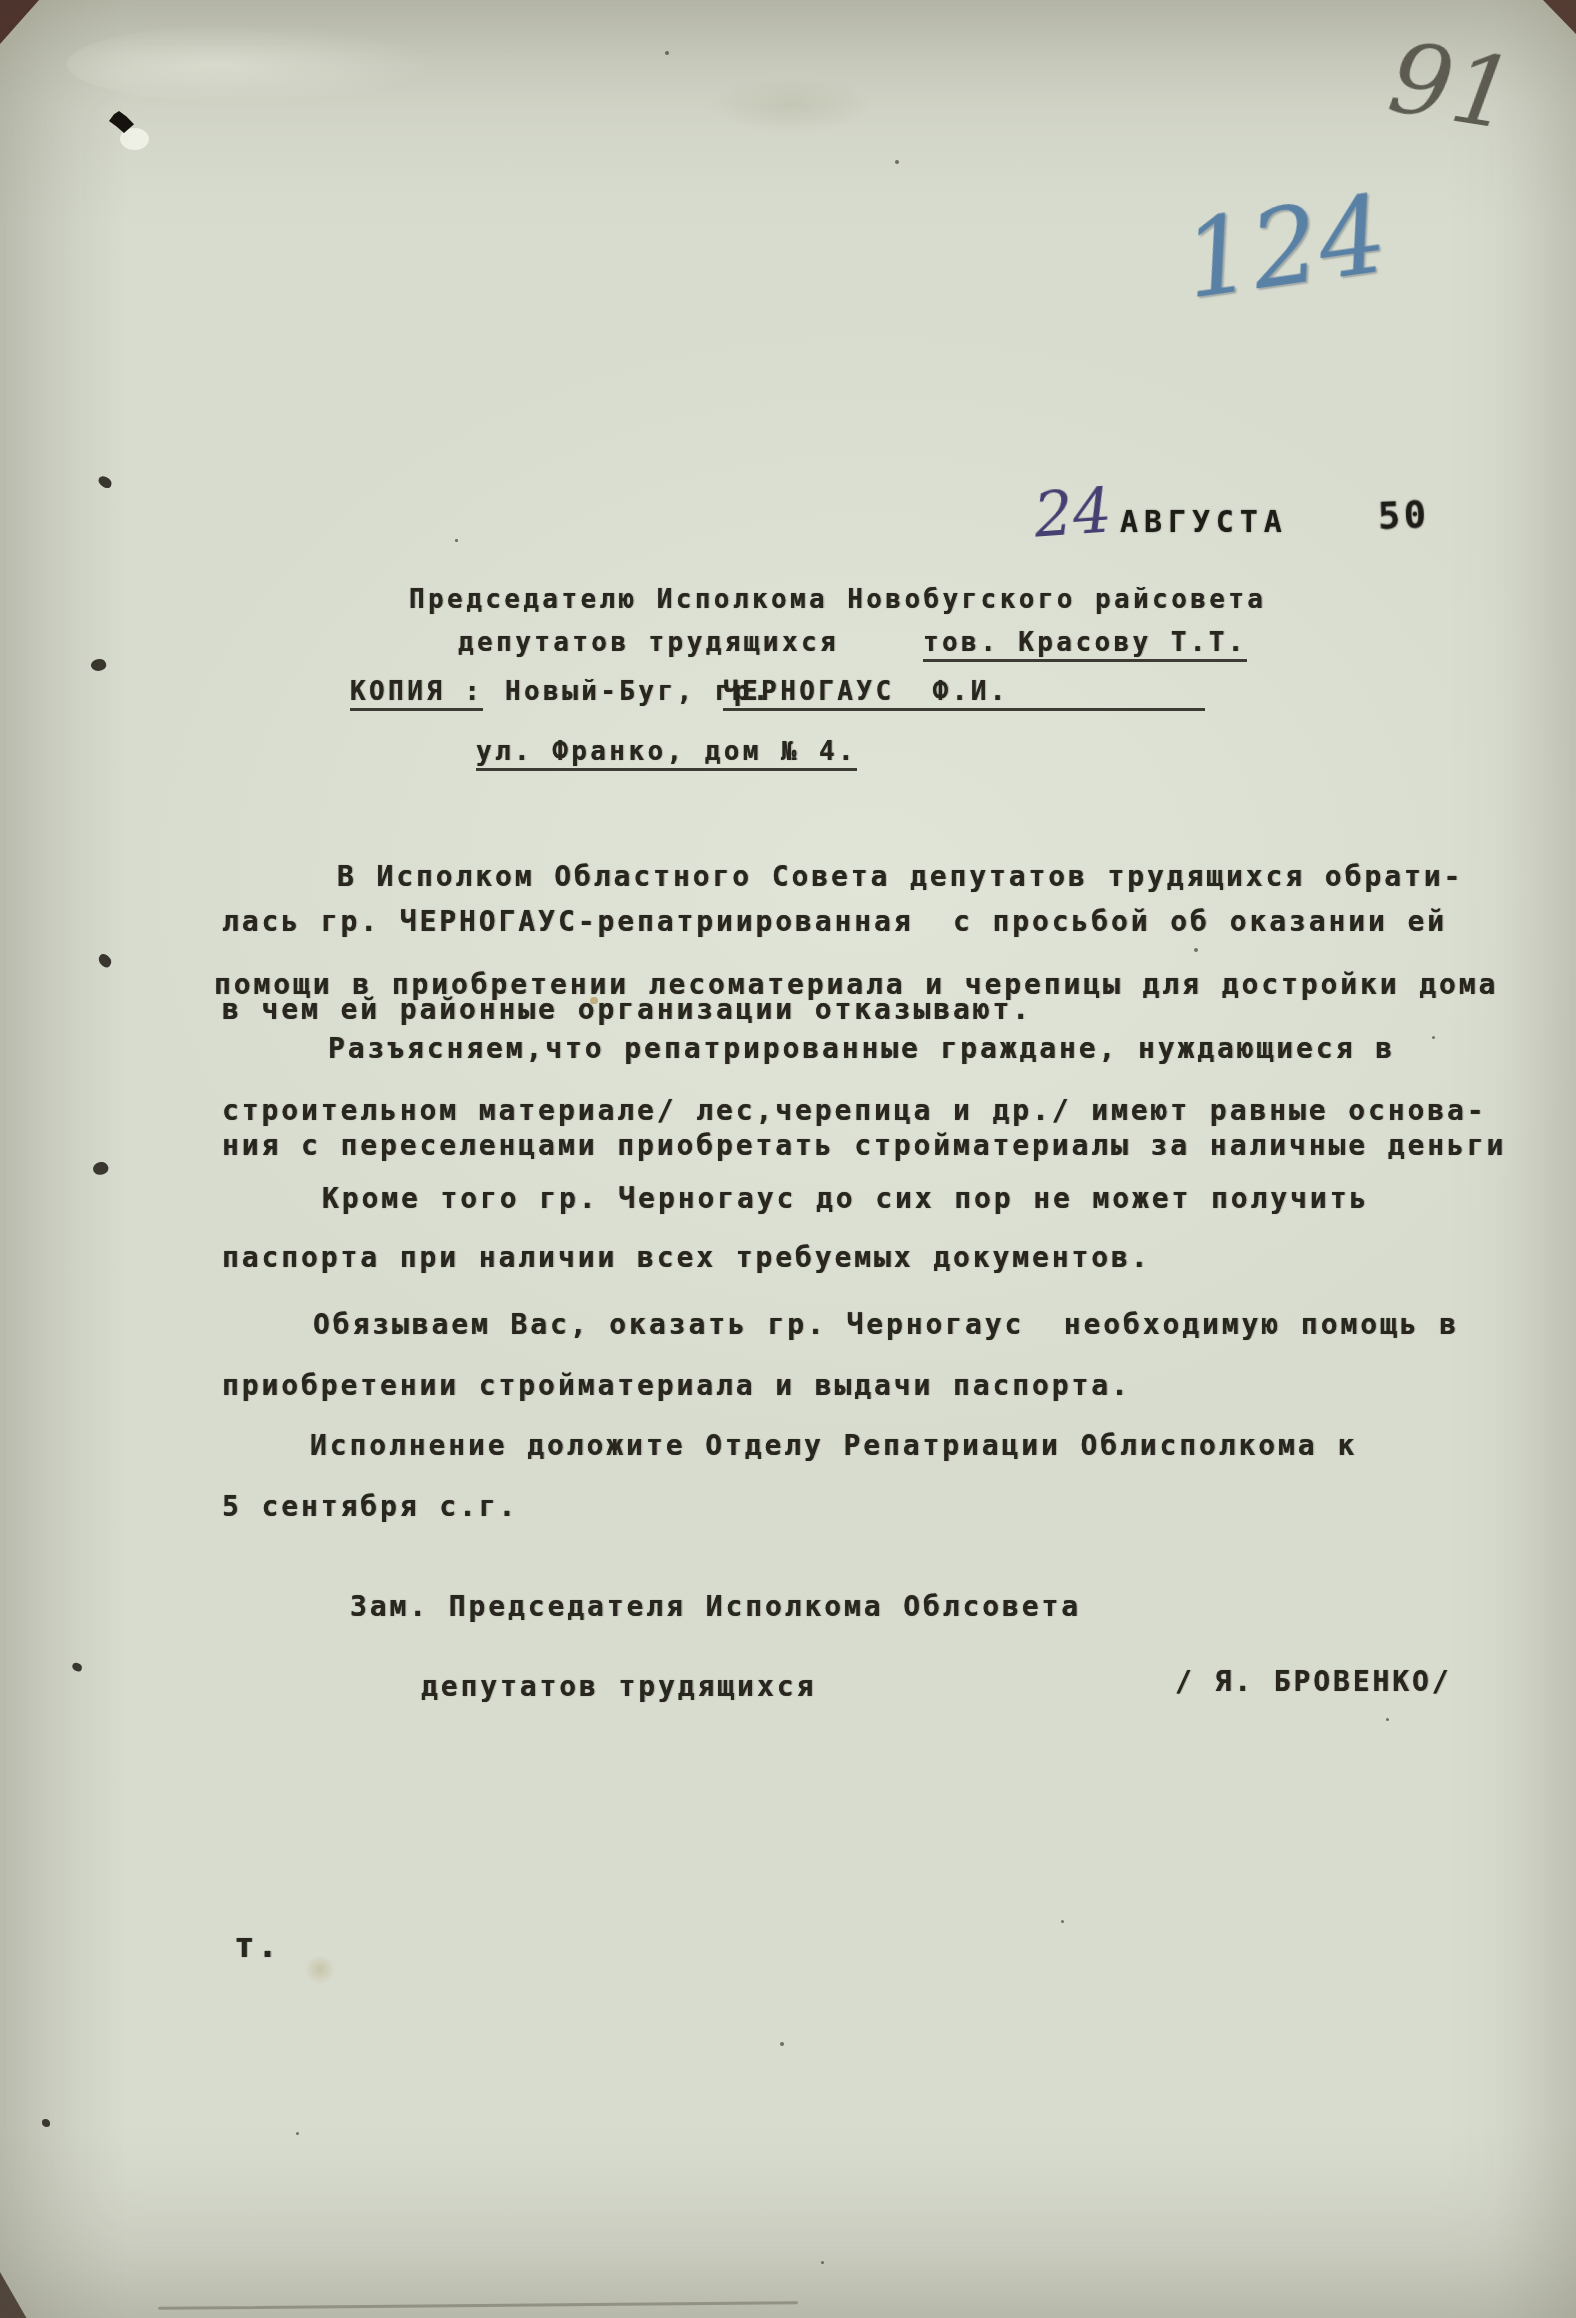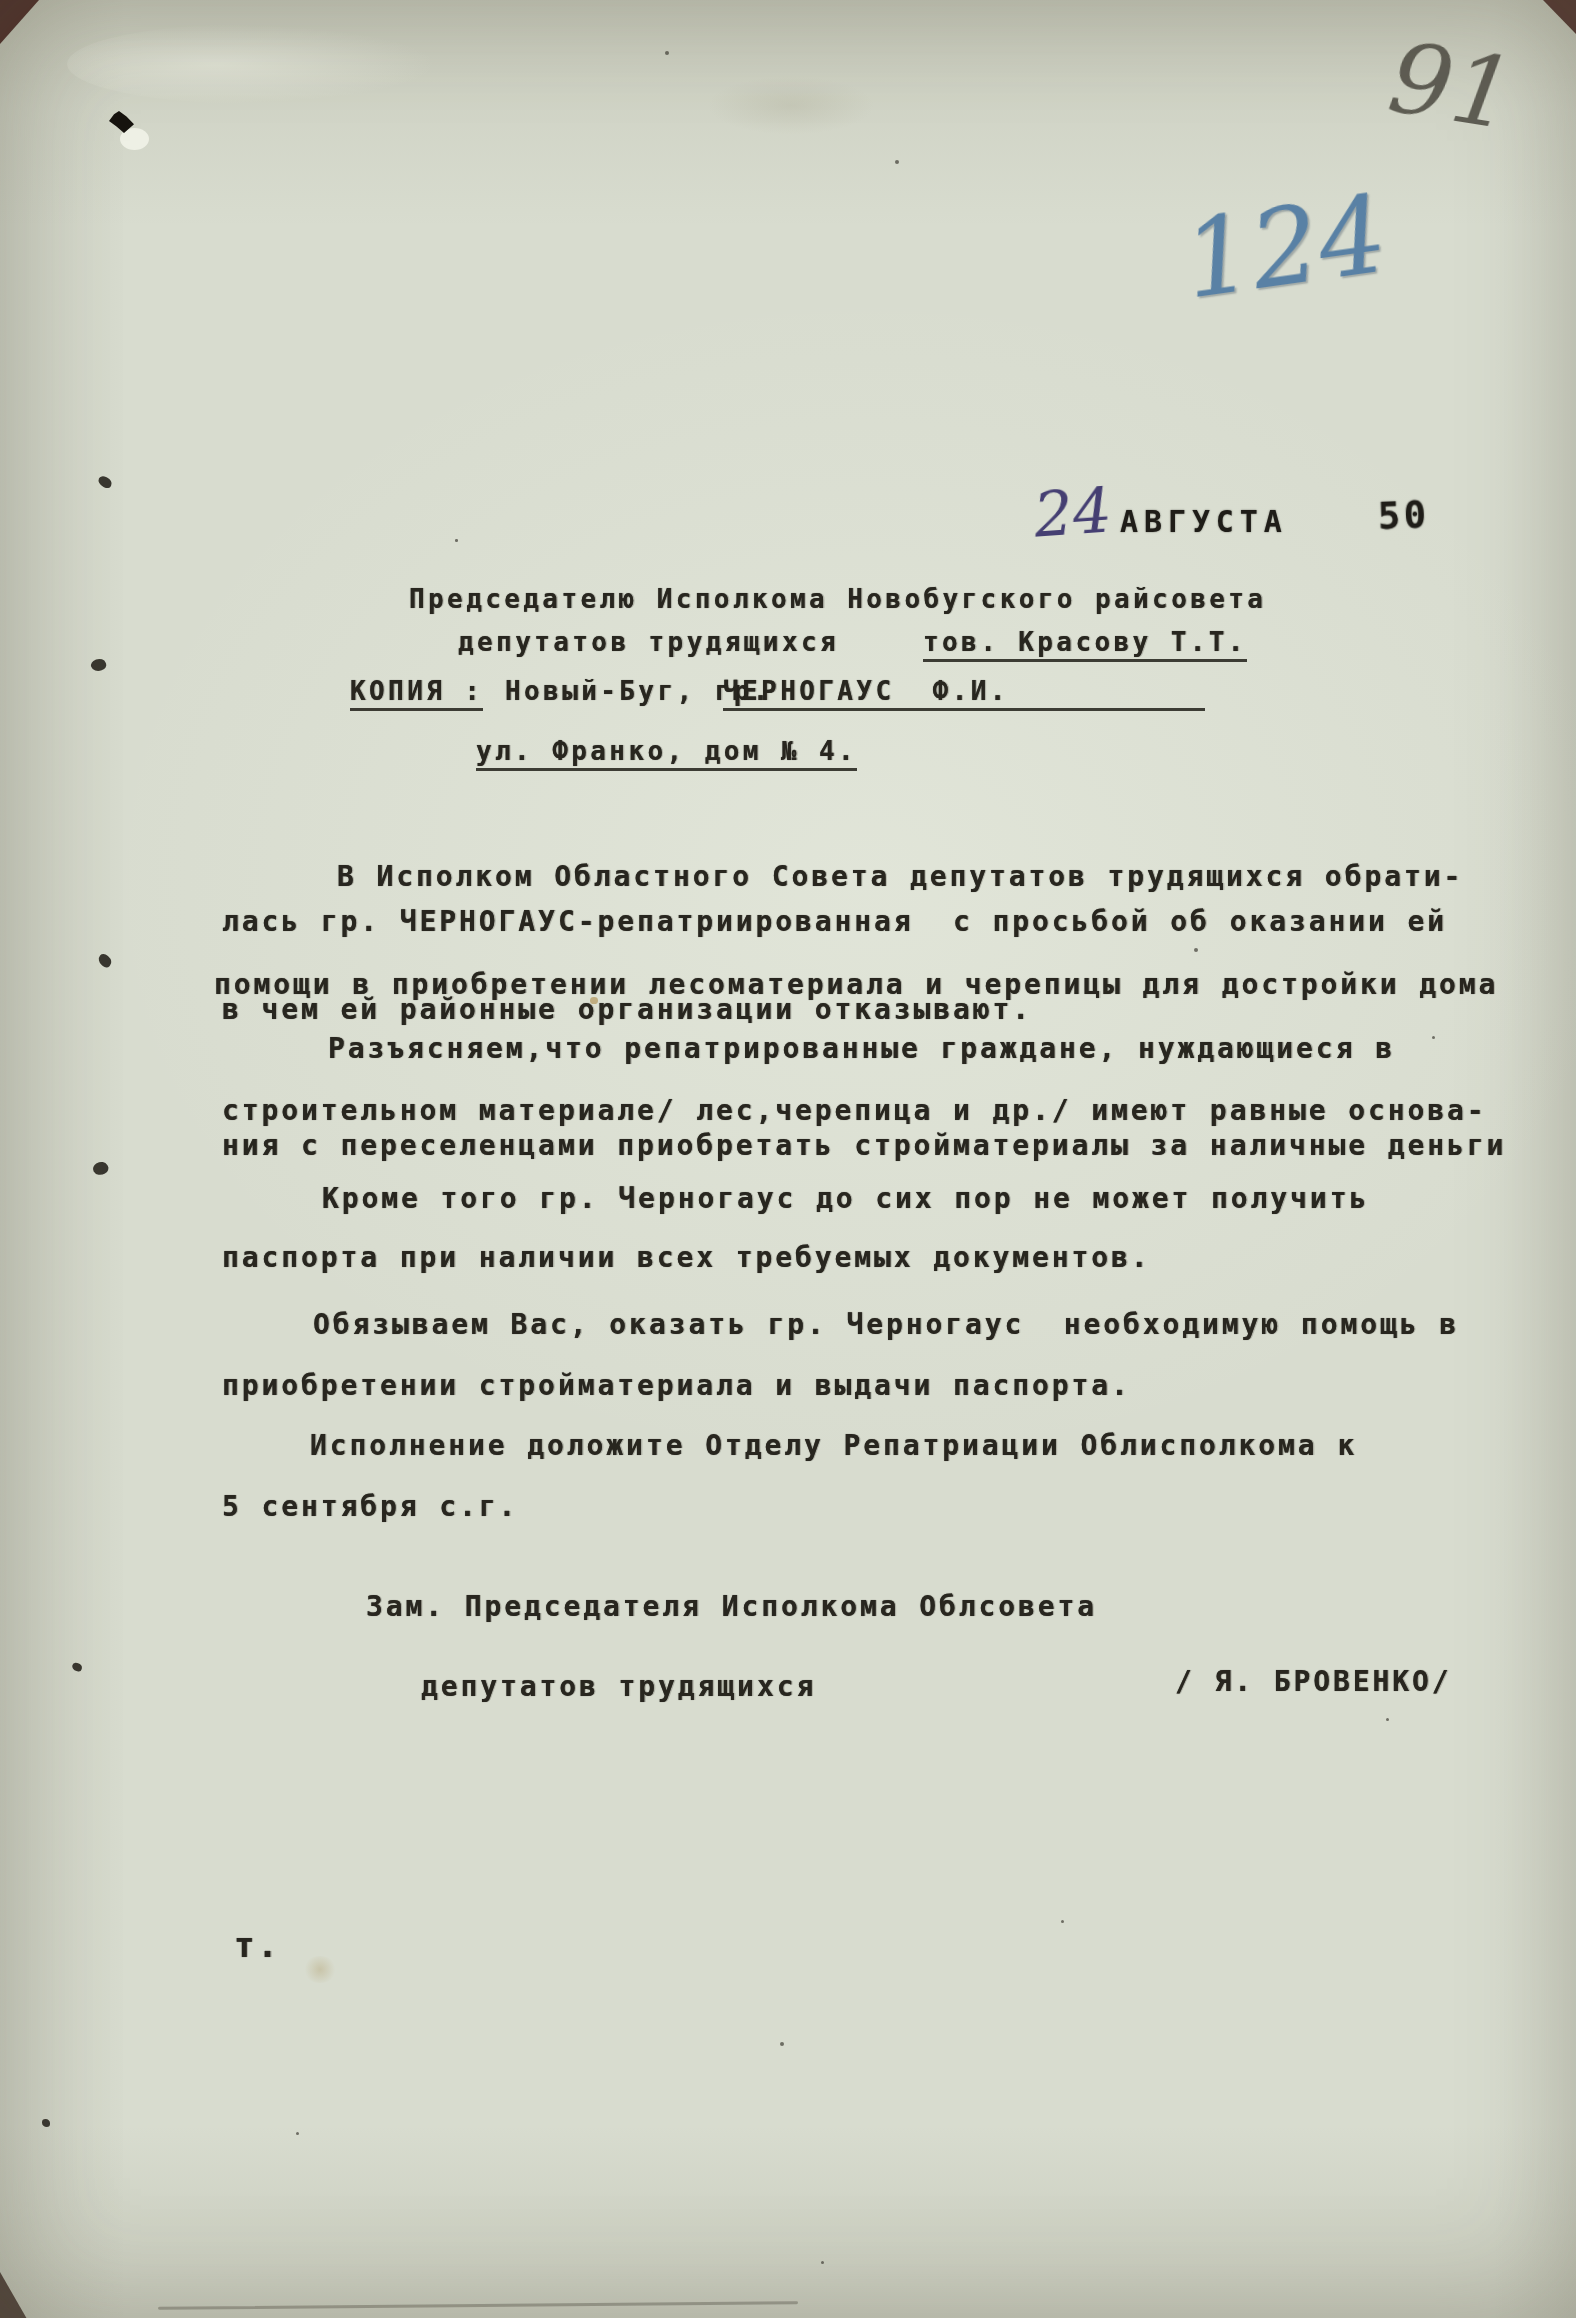--- a/index.html
+++ b/index.html
@@ -104,21 +104,21 @@
 
   <div class="tw" style="left:322px;top:1182px;">Кроме того гр. Черногаус до сих пор не может получить</div>
   <div class="tw" style="left:222px;top:1241px;">паспорта при наличии всех требуемых документов.</div>
 
   <div class="tw" style="left:313px;top:1308px;">Обязываем Вас, оказать гр. Черногаус  необходимую помощь в</div>
   <div class="tw" style="left:222px;top:1369px;">приобретении стройматериала и выдачи паспорта.</div>
 
   <div class="tw" style="left:310px;top:1429px;">Исполнение доложите Отделу Репатриации Облисполкома к</div>
   <div class="tw" style="left:222px;top:1490px;">5 сентября с.г.</div>
 
-  <div class="tw" style="left:366px;top:1590px;">Зам. Председателя Исполкома Облсовета</div>
+  <div class="tw" style="left:350px;top:1590px;">Зам. Председателя Исполкома Облсовета</div>
   <div class="tw" style="left:421px;top:1670px;">депутатов трудящихся</div>
   <div class="tw" style="left:1175px;top:1665px;">/ Я. БРОВЕНКО/</div>
 
   <div class="tw" style="left:234px;top:1925px;font-size:34px;">т.</div>
 
   <div class="vignette"></div>
 </div>
 
 
 </body></html>

